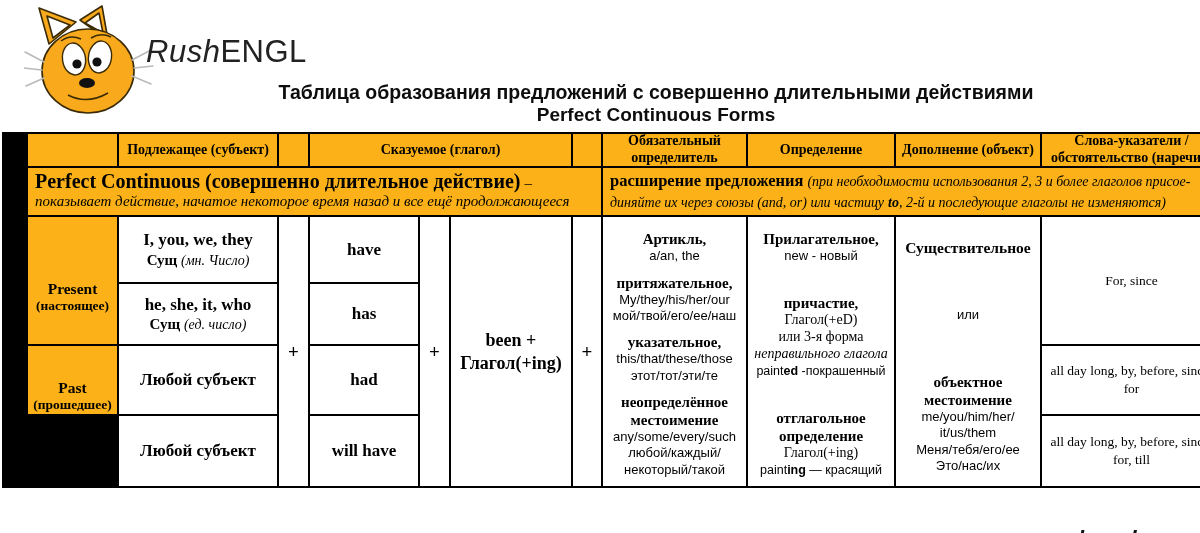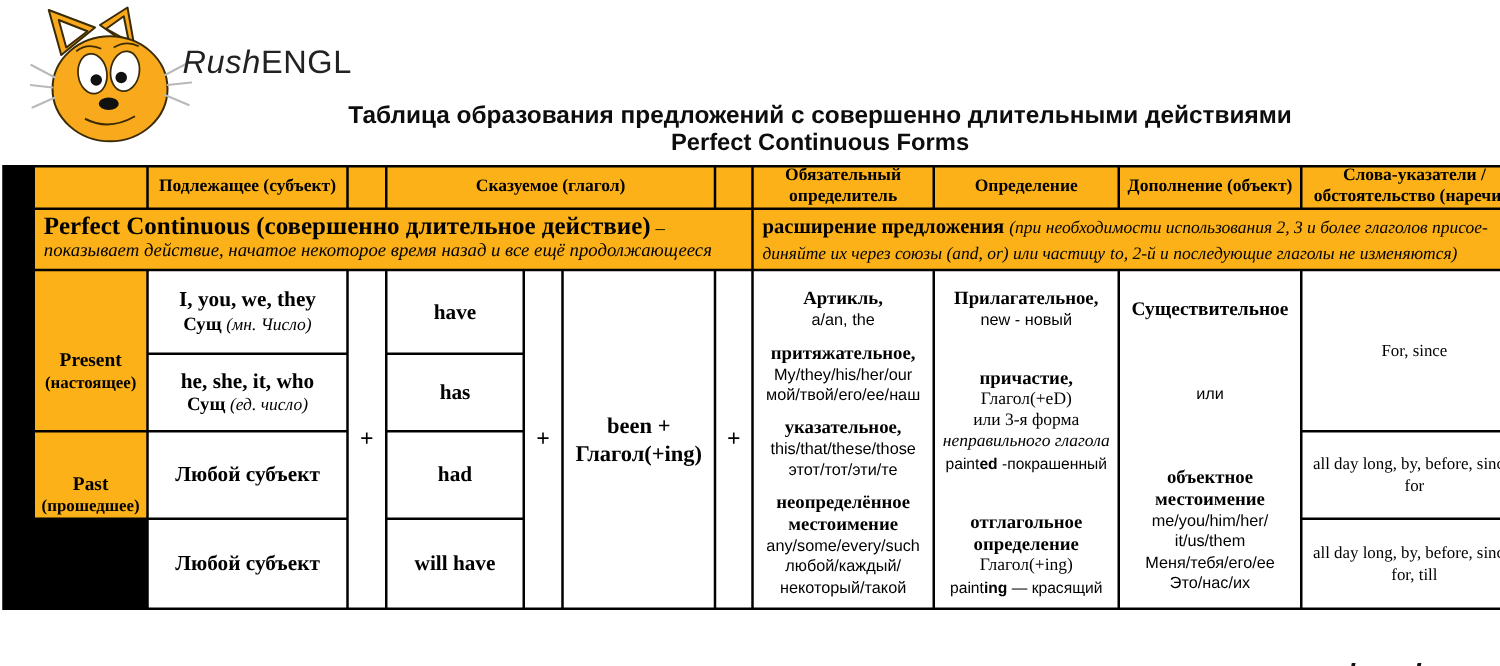--- a/index.html
+++ b/index.html
@@ -2,21 +2,21 @@
 <html><head>
 <meta charset="utf-8">
 <style>
   html,body{margin:0;padding:0;background:#fff;}
   #page{position:relative;width:1200px;height:533px;background:#fff;overflow:hidden;
         font-family:"Liberation Serif","DejaVu Serif",serif;color:#000;}
 
   
   #logo{position:absolute;left:24px;top:4px;width:132px;height:112px;}
   #brand{position:absolute;left:146px;top:34px;font-family:"Liberation Sans","DejaVu Sans",sans-serif;
-         font-size:26px;color:#222;letter-spacing:.5px;}
+         font-size:31px;color:#222;letter-spacing:.5px;}
   #brand .it{font-style:italic;}
 
   
   #title{position:absolute;left:112px;right:0;top:81px;text-align:center;
          font-family:"Liberation Sans","DejaVu Sans",sans-serif;font-weight:bold;color:#0d0d0d;}
   #title .t1{font-size:19.5px;line-height:1.16;}
   #title .t2{font-size:19px;line-height:1.16;}
 
   
   #tbl{position:absolute;left:2px;top:132px;display:grid;background:#000;border:2px solid #000;gap:2px;
@@ -27,21 +27,21 @@
   .orange{background:#FBB117;}
   .hdr{font-weight:bold;font-size:14px;line-height:1.18;padding:0 2px;}
 
   .info{align-items:flex-start;justify-content:flex-start;text-align:left;display:block;padding:2px 7px;}
   .info-l .b{font-weight:bold;font-size:20px;}
   .info-l .i{font-style:italic;font-size:15px;}
   .info-l{line-height:1.12;}
   .info-r{line-height:1.3;}
   .info-r .b{font-weight:bold;font-size:16.5px;}
   .info-r .i{font-style:italic;font-size:14px;}
-  .info-r .bi{font-style:italic;font-weight:normal;font-size:14px;}
+  .info-r .bi{font-style:italic;font-weight:bold;font-size:14px;}
 
   .tense .en{font-weight:bold;font-size:15.5px;margin-top:32px;}
   .tense .ru{font-weight:bold;font-size:13.5px;font-family:Liberation Serif, serif;}
   .subj .main{font-weight:bold;font-size:17px;line-height:1.25;}
   .subj .sub{font-size:15px;line-height:1.2;}
   .subj .sub .bn{font-weight:bold;}
   .subj .sub .nt{font-style:italic;font-size:14px;}
   .aux{font-weight:bold;font-size:17px;}
   .plus{font-weight:bold;font-size:19px;}
   .been{font-weight:bold;font-size:18px;line-height:1.25;padding:0 4px;}

